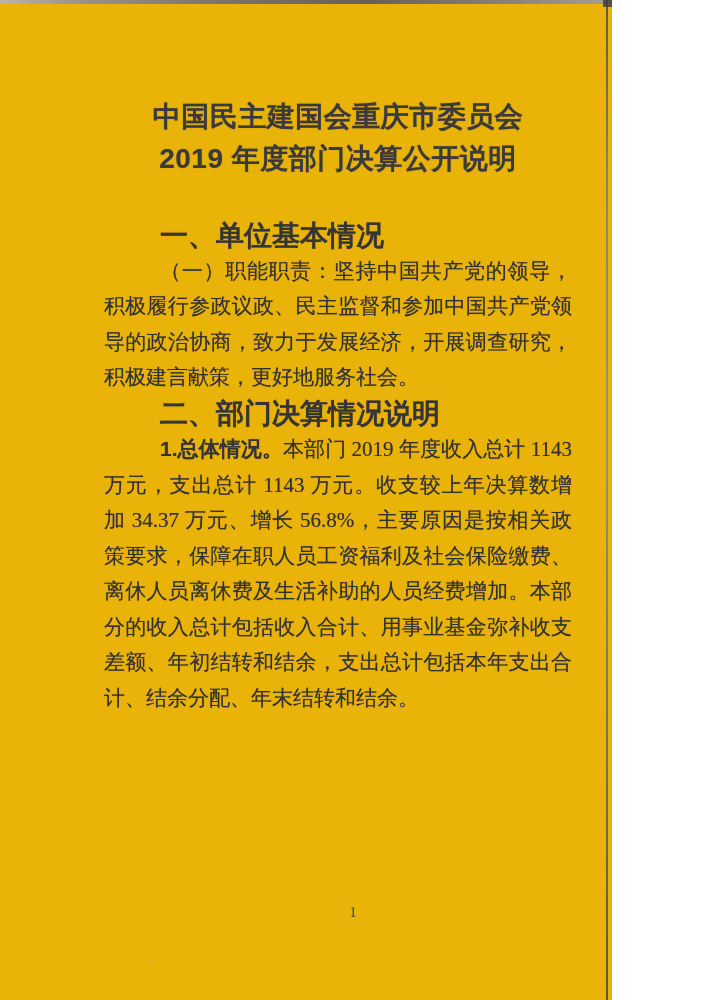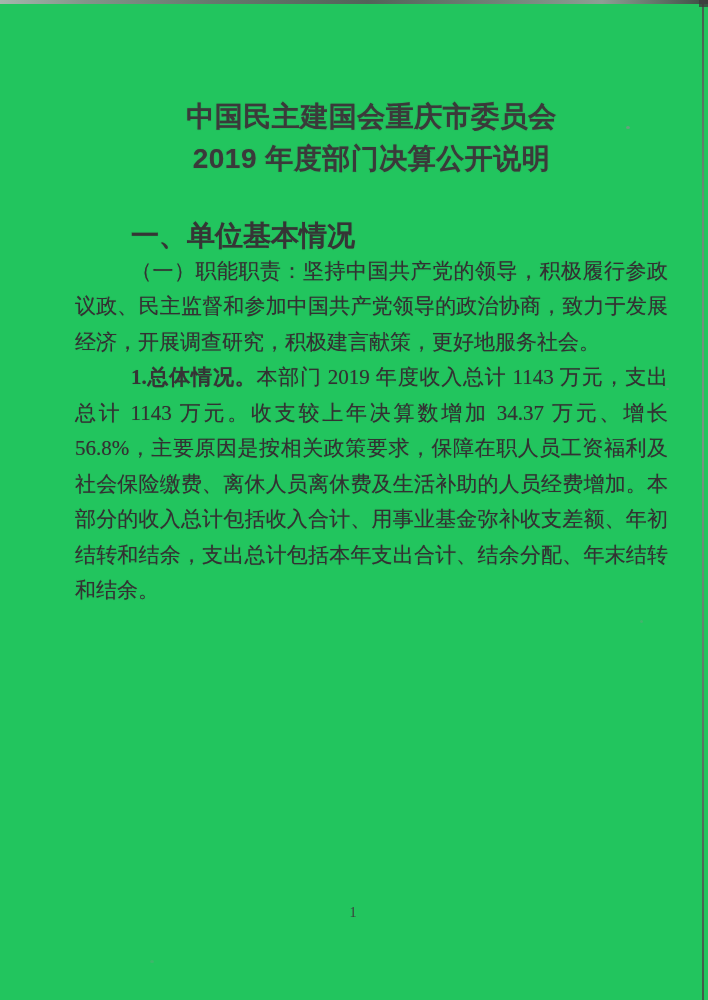--- a/index.html
+++ b/index.html
@@ -2,25 +2,26 @@
 <html><head>
 <meta charset="utf-8">
 <style>
   html, body {
     margin: 0;
     padding: 0;
     background: #ffffff;
   }
   .scan-page {
     position: relative;
-    width: 708px;
+    width: 583px;
     height: 1000px;
-    background: #22c55e;
+    background: #eab308;
     overflow: hidden;
     font-family: "Liberation Serif", "DejaVu Serif", serif;
+    padding-left: 29px;
   }
   
   .scan-top-band {
     position: absolute;
     top: 0; left: 0;
     width: 708px; height: 4px;
     background: linear-gradient(to right,
       #b5b5b5 0%, #8f8f8f 12%, #6f6f6f 30%, #585858 52%,
       #7a7a7a 70%, #9a9a9a 85%, #3f3f3f 100%);
     opacity: 0.9;
@@ -80,21 +81,21 @@
   }
   .doc-body h2 {
     font-family: "Liberation Sans", "DejaVu Sans", sans-serif;
     font-size: 28px;
     font-weight: bold;
     line-height: 35.5px;
     color: #353535;
   }
   .para-lead {
     font-weight: bold;
-    font-family: Liberation Serif, serif;
+    font-family: Liberation Sans, sans-serif;
     color: #353535;
   }
   .page-number {
     position: absolute;
     top: 905px;
     left: 338px;
     width: 30px;
     text-align: center;
     font-family: "Liberation Serif", "DejaVu Serif", serif;
     font-size: 14px;
@@ -121,20 +122,21 @@
       <div>2019 年度部门决算公开说明</div>
     </div>
 
     <div class="doc-body">
 
       <h2>一、单位基本情况</h2>
 
       <p>（一）职能职责：坚持中国共产党的领导，积极履行参政议政、民主监督和参加中国共产党领导的政治协商，致力于发展经济，开展调查研究，积极建言献策，更好地服务社会。</p>
 
 
+      <h2>二、部门决算情况说明</h2>
 
       <p><span class="para-lead">1.总体情况。</span><span>本部门 2019 年度收入总计 1143 万元，支出总计 1143 万元。收支较上年决算数增加 34.37 万元、增长 56.8%，主要原因是按相关政策要求，保障在职人员工资福利及社会保险缴费、离休人员离休费及生活补助的人员经费增加。本部分的收入总计包括收入合计、用事业基金弥补收支差额、年初结转和结余，支出总计包括本年支出合计、结余分配、年末结转和结余。</span></p>
 
 
     </div>
   </div>
 
   <div class="page-number">1</div>
 
 </div>

